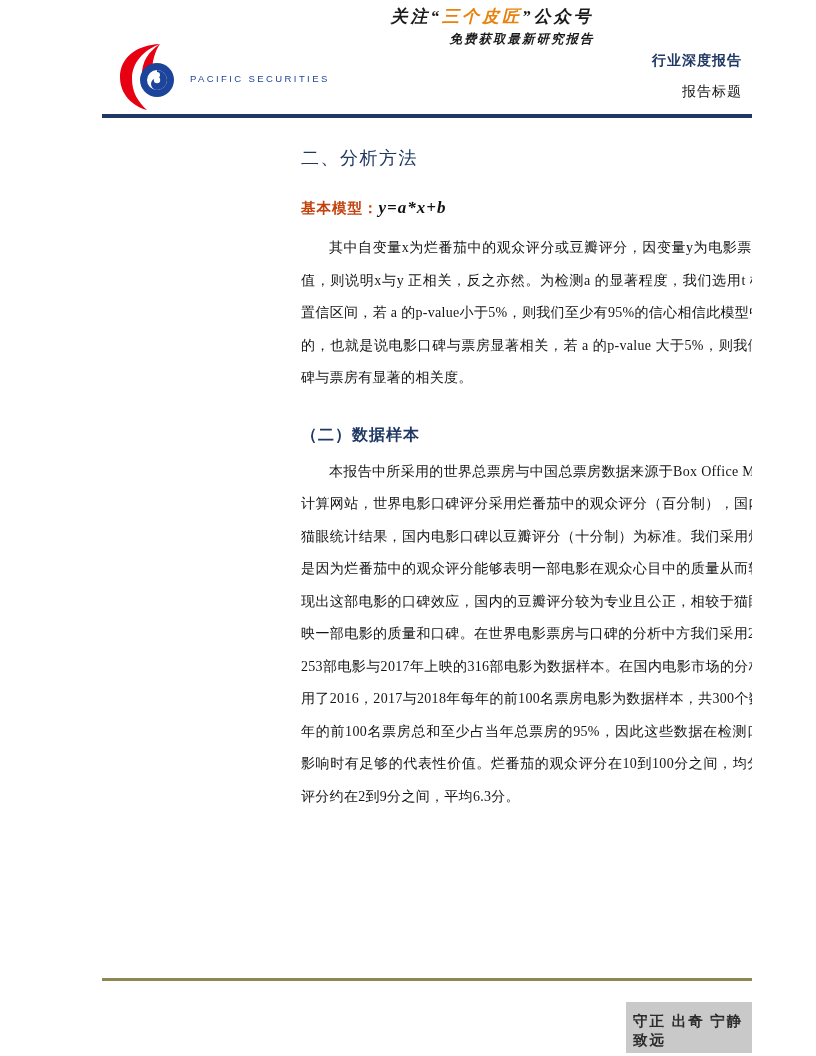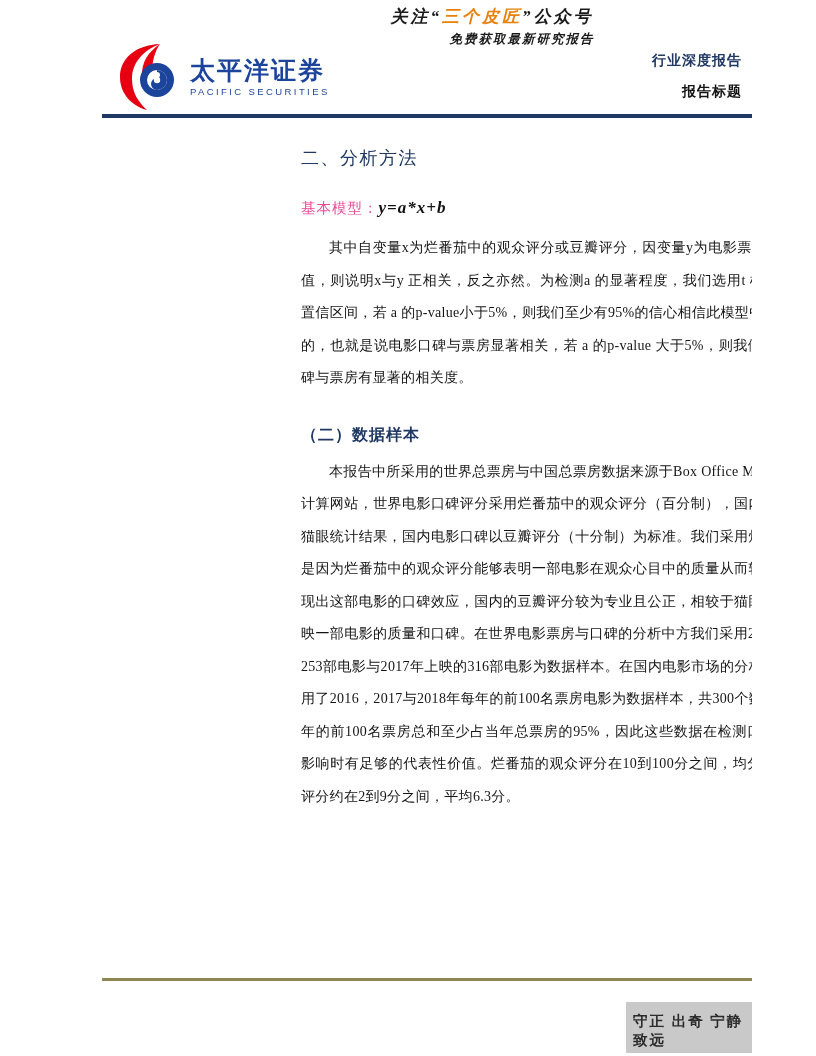--- a/index.html
+++ b/index.html
@@ -18,34 +18,34 @@
   
   .logo { position:absolute; left:54px; top:44px; display:flex; align-items:center; }
   .logo-mark { width:64px; height:66px; }
   .logo-text { margin-left:8px; }
   .logo-cn { font-family:"Liberation Sans", sans-serif; font-weight:bold; font-size:25px; color:#1c449b; letter-spacing:2px; line-height:1.1; }
   .logo-en { font-family:"Liberation Sans", sans-serif; font-size:9.5px; color:#1c449b; letter-spacing:2.4px; margin-top:2px; }
 
   .header-right { position:absolute; left:560px; top:52px; width:180px; }
   .header-labels { position:absolute; right:62px; top:0; text-align:right; white-space:nowrap; }
   .report-type { color:#1f3864; font-weight:bold; font-size:14px; letter-spacing:1px; }
-  .report-title { color:#141414; font-weight:bold; font-size:14px; letter-spacing:1px; margin-top:13px; }
+  .report-title { color:#141414; font-weight:normal; font-size:14px; letter-spacing:1px; margin-top:13px; }
   .page-num { position:absolute; right:0; top:8px; color:#c5c9d0; font-family:"Liberation Serif", serif; white-space:nowrap; }
   .page-num .p-big { font-size:46px; line-height:1; }
   .page-num .p-small { font-size:34px; line-height:1; }
 
   .rule-top { position:absolute; left:38px; top:114px; width:741px; height:4px; background:#1f3864; }
 
   
   .content { position:absolute; left:237px; top:140px; width:534px; }
   .sec-title { color:#1f3864; font-weight:normal; font-size:18px; letter-spacing:1.5px; margin:6px 0 0 0; }
   .sub-title { color:#1f3864; font-weight:bold; font-size:16px; letter-spacing:1px; margin:17px 0 10px 0; }
   .body-p { font-size:14px; line-height:32.5px; text-align:justify; text-indent:2em; margin:0; color:#141414; letter-spacing:0.3px; }
   .model-line { margin:16px 0 14px 0; font-size:14.5px; }
-  .model-label { font-weight:normal; color:#ec4899; letter-spacing:1px; }
+  .model-label { font-weight:bold; color:#c2410c; letter-spacing:1px; }
   .model-formula { font-weight:bold; font-style:italic; font-size:17px; letter-spacing:1px; }
   .gap-lg { height:12px; }
 
   
   .rule-bottom { position:absolute; left:38px; top:978px; width:741px; height:3px; background:#8e8655; }
   .footer-disclaimer { position:absolute; left:55px; top:999px; font-style:italic; font-size:13.5px; letter-spacing:1px; color:#1a1a1a; }
   .footer-motto { position:absolute; left:562px; top:1002px; background:#c9c9c9; padding:10px 7px 3px 7px; font-weight:bold; font-size:14.5px; letter-spacing:2px; color:#2b2b2b; }
 </style>
 </head>
 <body>
@@ -62,21 +62,20 @@
 
       <path d="M42 0 C 18 1 2 14 2 33 C 2 50 14 62 29 66 C 20 58 14 48 14 35 C 14 18 26 6 42 0 Z" fill="#e60012"></path>
       <path d="M42 0 C 30 8 24 18 24 30 L 34 30 C 34 17 37 7 42 0 Z" fill="#e60012"></path>
 
       <circle cx="39" cy="36" r="17" fill="#1c449b"></circle>
       <circle cx="39" cy="36" r="10" fill="#ffffff"></circle>
       <path d="M39 26 a10 10 0 0 1 10 10 a10 10 0 0 1 -10 10 a6 6 0 0 1 -6 -6 a6 6 0 0 1 6 -6 a3 3 0 0 0 3 -3 a3 3 0 0 0 -3 -3 Z" fill="#1c449b"></path>
       <circle cx="39" cy="36" r="3.2" fill="#ffffff"></circle>
     </svg>
     <div class="logo-text">
-      <div class="logo-cn">太平洋证券</div>
       <div class="logo-en">PACIFIC SECURITIES</div>
     </div>
   </div>
 
   <div class="header-right">
     <div class="header-labels">
       <div class="report-type">行业深度报告</div>
       <div class="report-title">报告标题</div>
     </div>
     <div class="page-num"><span class="p-big">P</span><span class="p-small">5</span></div>

